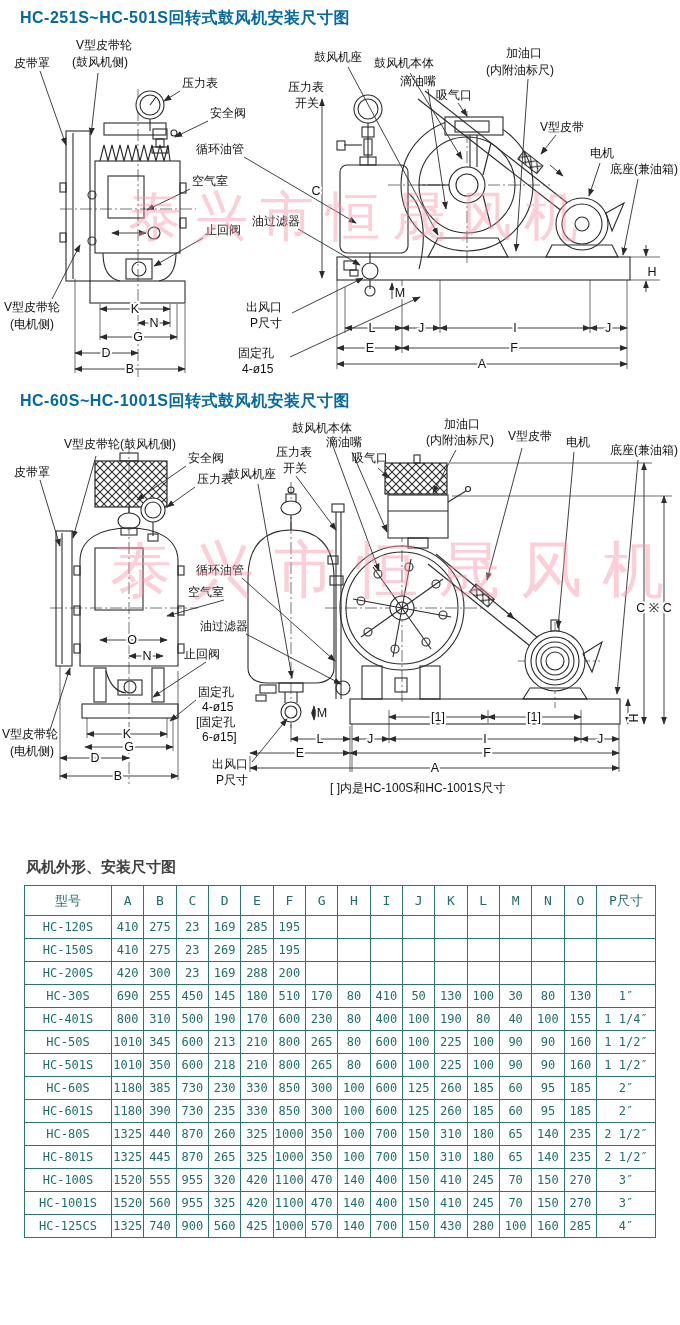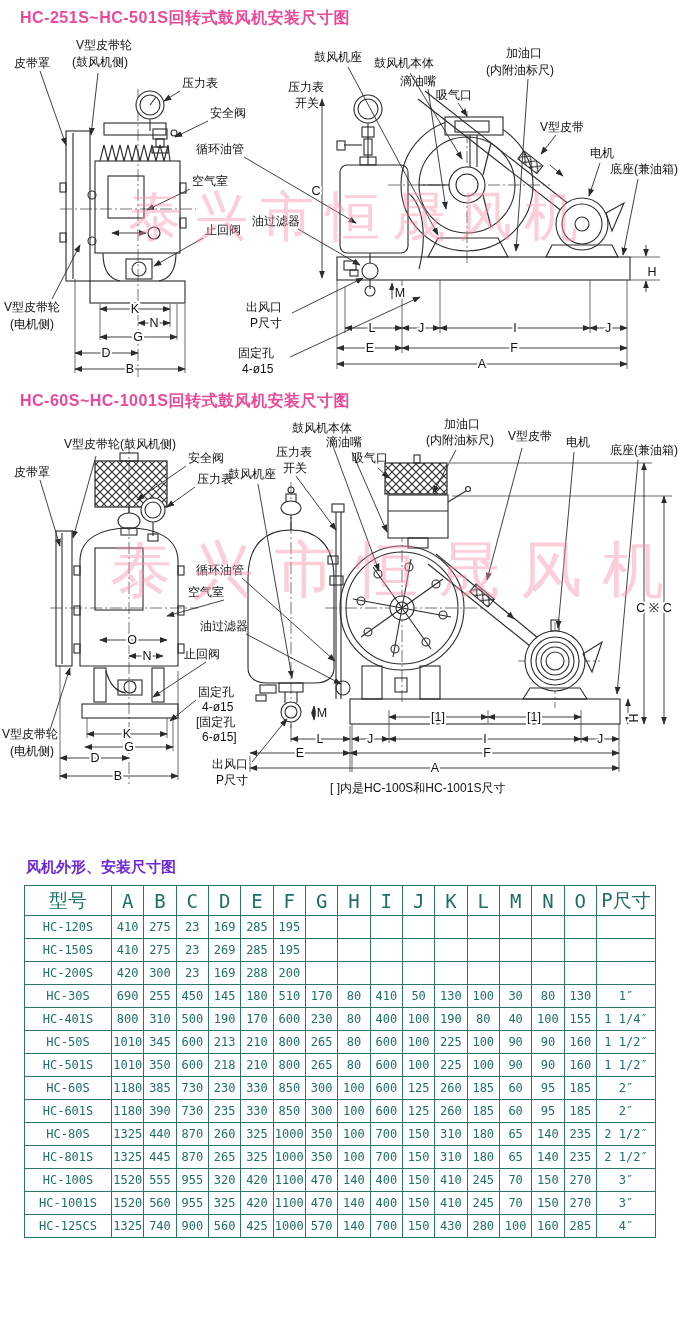--- a/index.html
+++ b/index.html
@@ -1,19 +1,19 @@
 <!DOCTYPE html>
 <html><head>
 <meta charset="utf-8">
 <style>
   html,body{margin:0;padding:0;background:#fff;}
   body{width:680px;min-height:1325px;font-family:"Liberation Sans",sans-serif;color:#111;position:relative;}
-  .sec-title{font-size:16px;font-weight:bold;color:#ec4899;margin:8px 0 4px 20px;letter-spacing:0.5px;}
+  .sec-title{font-size:16px;font-weight:bold;color:#0369a1;margin:8px 0 4px 20px;letter-spacing:0.5px;}
   .sec-title.second{margin-top:0;}
-  .table-title{font-size:15px;font-weight:bold;color:#6d28d9;margin:44px 0 8px 26px;}
+  .table-title{font-size:15px;font-weight:bold;color:#404040;margin:44px 0 8px 26px;}
   .diagram-wrap{position:relative;width:680px;}
   .diagram-wrap svg{display:block;}
   .watermark{position:absolute;color:rgba(248,148,168,0.45);font-weight:normal;pointer-events:none;white-space:nowrap;font-family:"Liberation Sans",sans-serif;}
   .wm1{left:128px;top:148px;font-size:54px;letter-spacing:12px;}
   .wm2{left:110px;top:112px;font-size:62px;letter-spacing:20px;}
   
   .ln{fill:none;stroke:#2b2b2b;stroke-width:1.1;}
   .lnw{fill:#fff;stroke:#2b2b2b;stroke-width:1.1;}
   .cl{fill:none;stroke:#2b2b2b;stroke-width:0.65;stroke-dasharray:12 3 2 3;}
   .ext{fill:none;stroke:#2b2b2b;stroke-width:0.7;}
@@ -21,21 +21,21 @@
   .dime{fill:none;stroke:#2b2b2b;stroke-width:0.9;marker-end:url(#ma);}
   .ldr{fill:none;stroke:#2b2b2b;stroke-width:0.9;marker-end:url(#ma);}
   text.lb{font:12px "Liberation Sans",sans-serif;fill:#111;}
   text.lbe{font:12px "Liberation Sans",sans-serif;fill:#111;text-anchor:end;}
   text.dm{font:12.5px "Liberation Sans",sans-serif;fill:#111;text-anchor:middle;paint-order:stroke;stroke:#fff;stroke-width:4px;stroke-linejoin:round;}
   text.nt{font:12px "Liberation Sans",sans-serif;fill:#111;}
   
   .dim-table{border-collapse:collapse;table-layout:fixed;width:632px;margin-left:24px;background:#fff;}
   .dim-table th,.dim-table td{border:1px solid #2a756e;color:#1d6f68;text-align:center;vertical-align:middle;
      font-family:"DejaVu Sans Mono","Liberation Sans",monospace;font-size:12px;padding:0;height:22px;overflow:hidden;}
-  .dim-table th{height:29px;font-size:19px;font-weight:normal;margin-left:21px;}
+  .dim-table th{height:29px;font-size:13px;font-weight:normal;margin-left:21px;}
   .dim-table th:first-child,.dim-table td:first-child{width:86px;}
   .dim-table th:last-child,.dim-table td:last-child{width:58px;}
 </style>
 </head>
 <body>
 
 <h1 class="sec-title">HC-251S~HC-501S回转式鼓风机安装尺寸图</h1>
 
 <div class="diagram-wrap">
 <svg width="680" height="358" viewBox="0 0 680 358">

